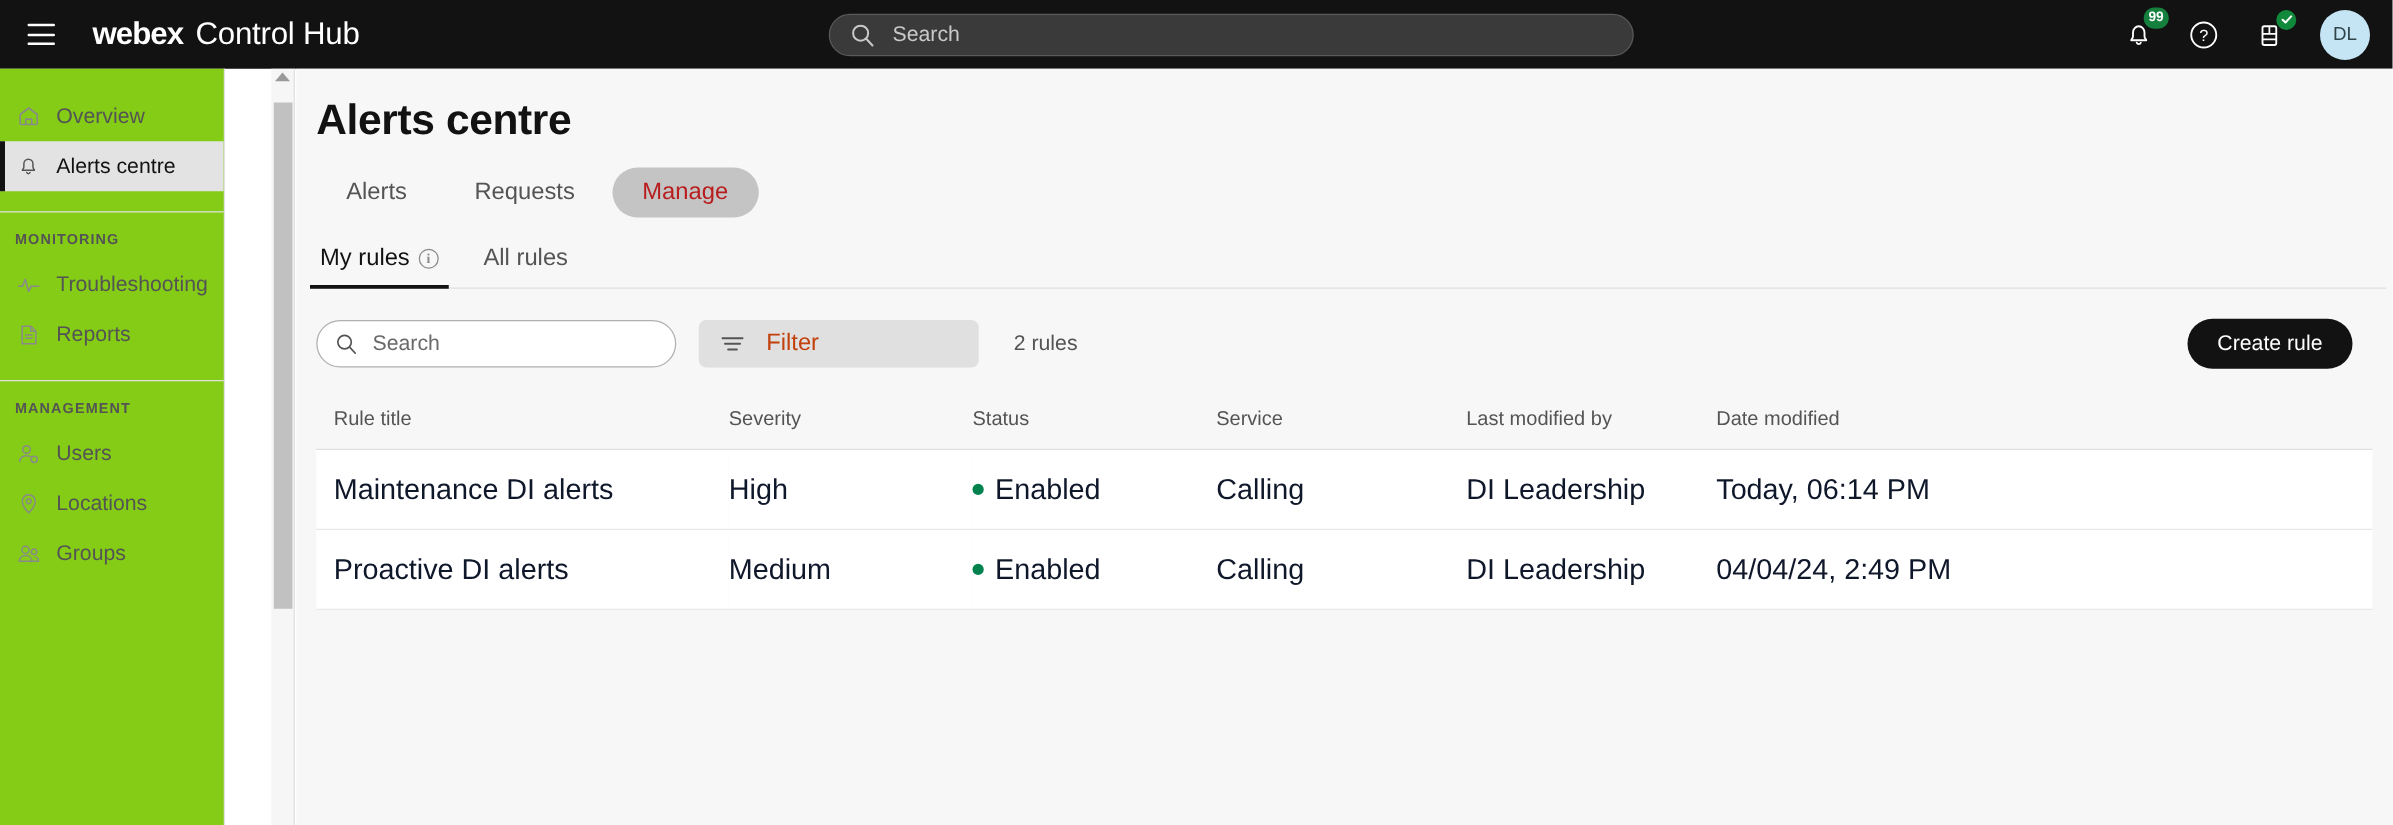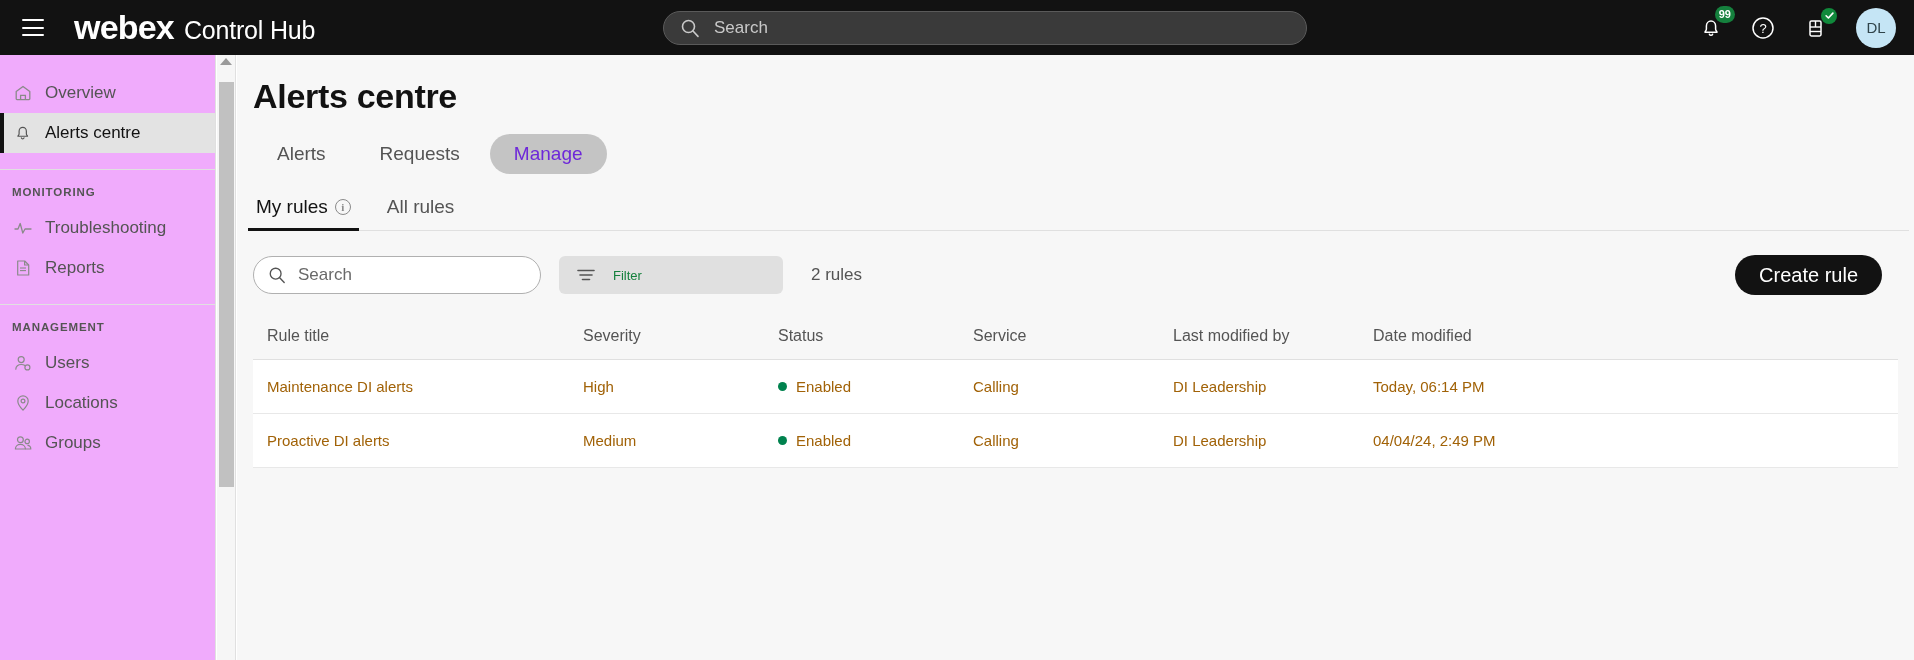--- a/index.html
+++ b/index.html
@@ -39,21 +39,21 @@
   }
   .brand {
     margin-left: 30px;
     display: flex;
     align-items: baseline;
     gap: 10px;
     white-space: nowrap;
   }
   .brand-webex {
     color: #ffffff;
-    font-size: 34px;
+    font-size: 25px;
     font-weight: 700;
     letter-spacing: -0.8px;
   }
   .brand-hub {
     color: #ffffff;
     font-size: 25px;
     font-weight: 400;
     letter-spacing: -0.2px;
   }
 
@@ -127,23 +127,23 @@
     align-items: center;
     justify-content: center;
     cursor: pointer;
     margin-left: 4px;
   }
 
   
   .sidebar {
     position: absolute;
     top: 55px; left: 0;
-    width: 216px;
+    width: 180px;
     height: 605px;
-    background: #f0abfc;
+    background: #84cc16;
     border-right: 1px solid #e0e0e0;
     overflow: hidden;
   }
   .nav-item {
     position: relative;
     height: 40px;
     display: flex;
     align-items: center;
     padding-left: 12px;
     cursor: pointer;
@@ -242,21 +242,21 @@
   .tab-pill {
     font-size: 19px;
     color: #545454;
     padding: 9px 24px;
     border-radius: 20px;
     cursor: pointer;
     white-space: nowrap;
   }
   .tab-pill.selected {
     background: #c4c4c4;
-    color: #6d28d9;
+    color: #b91c1c;
   }
 
   .subtabs {
     display: flex;
     align-items: flex-end;
     gap: 20px;
     margin: 18px 0 0 11px;
     border-bottom: 1px solid #e0e0e0;
     width: calc(100% - 16px);
     padding-right: 16px;
@@ -319,35 +319,35 @@
     margin-left: 18px;
     width: 224px;
     height: 38px;
     background: #e0e0e0;
     border-radius: 6px;
     display: flex;
     align-items: center;
     padding: 0 16px;
     gap: 16px;
     cursor: pointer;
-    color: #15803d;
-    font-size: 13px;
+    color: #c2410c;
+    font-size: 19px;
   }
   .rules-count {
     margin-left: 28px;
     font-size: 17px;
     color: #545454;
   }
   .create-btn {
     position: absolute;
     right: 32px;
     height: 40px;
     background: #121212;
     color: #ffffff;
-    font-size: 20px;
+    font-size: 17px;
     border: none;
     border-radius: 20px;
     padding: 0 24px;
     cursor: pointer;
     font-family: "Liberation Sans", sans-serif;
   }
 
   
   .table-wrap {
     margin: 22px 16px 0 16px;
@@ -360,22 +360,22 @@
   }
   .rtable th {
     text-align: left;
     font-size: 16px;
     font-weight: 400;
     color: #545454;
     padding: 10px 0 14px 0;
     border-bottom: 1px solid #e0e0e0;
   }
   .rtable td {
-    font-size: 15px;
-    color: #a16207;
+    font-size: 23px;
+    color: #0f172a;
     padding: 18px 0 18px 0;
     border-bottom: 1px solid #e8e8e8;
     background: #ffffff;
     vertical-align: middle;
   }
   .rtable tbody tr { cursor: pointer; }
   .col-title  { width: 330px; padding-left: 14px !important; }
   .col-sev    { width: 195px; }
   .col-status { width: 195px; }
   .col-svc    { width: 200px; }

